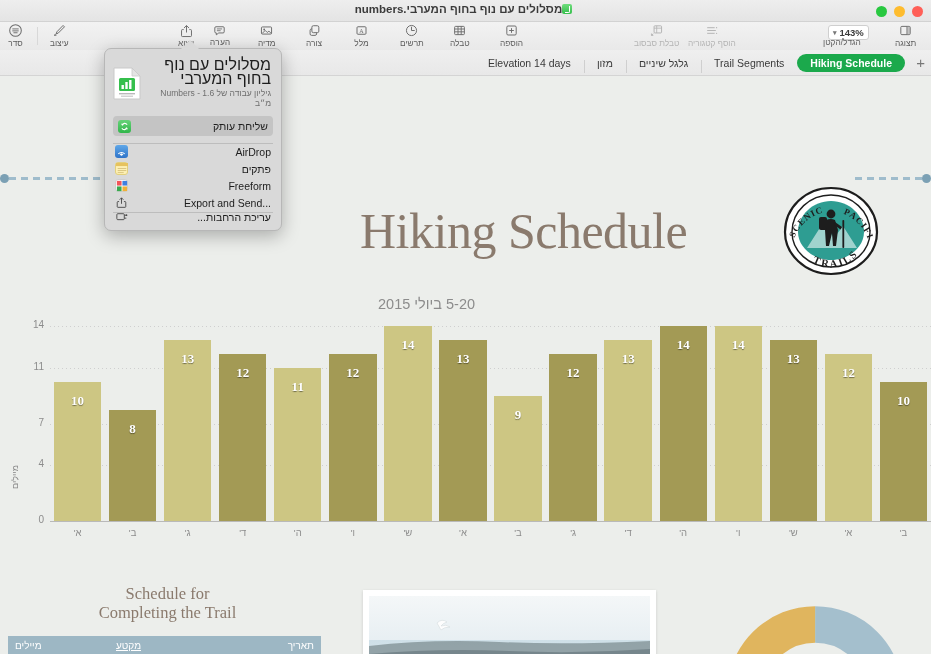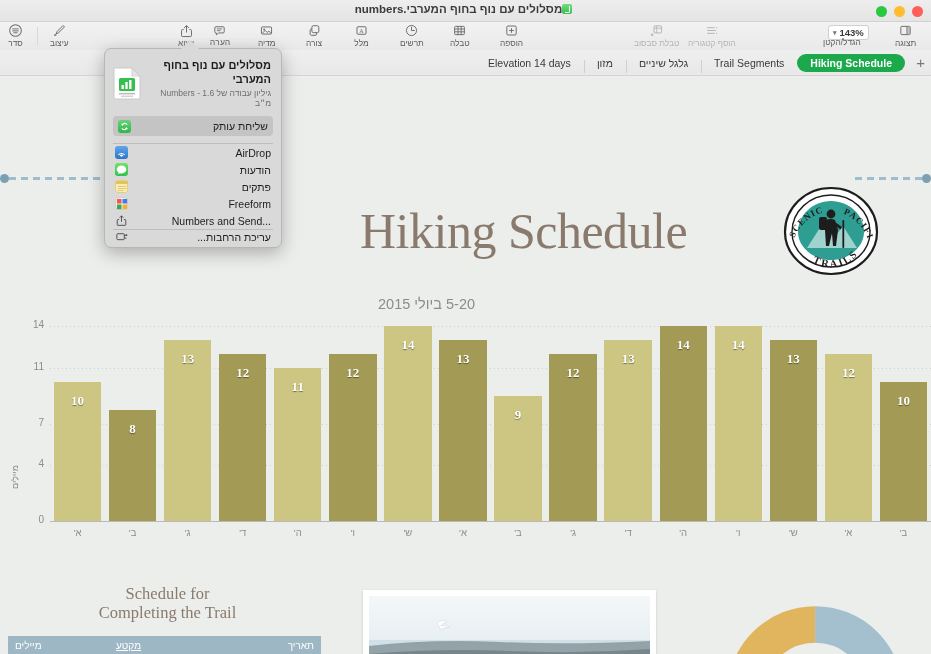--- a/index.html
+++ b/index.html
@@ -139,31 +139,31 @@
     background:#d9d9d9; border:1px solid #b7b7b7; border-radius:7px;
     box-shadow:0 5px 18px rgba(0,0,0,.28); direction:rtl; overflow:hidden;
   }
   .pop-arrow {
     position:absolute; left:181px; top:40px; width:0; height:0; z-index:51;
     border-left:9px solid transparent; border-right:9px solid transparent;
     border-bottom:9px solid #d9d9d9;
   }
   .pop-head { display:flex; align-items:center; padding:9px 10px 7px 8px; gap:8px; }
   .pop-head .meta { flex:1; text-align:right; }
-  .pop-title { font-size:11px; font-weight:700; color:#1d1d1d; line-height:14px; }
+  .pop-title { font-size:16px; font-weight:400; color:#1d1d1d; line-height:14px; }
   .pop-sub { font-size:8.5px; color:#6f6f6f; margin-top:2px; }
   .doc-icon { width:28px; height:33px; flex:0 0 auto; }
   .pop-primary {
     margin:1px 8px 7px 8px; height:20px; background:#c4c4c4; border-radius:4px;
     display:flex; align-items:center; justify-content:space-between; padding:0 5px;
   }
   .pop-primary .t { font-size:10.5px; color:#1d1d1d; }
   .pop-div { height:1px; background:#bdbdbd; margin:0 8px; }
   .pop-item {
-    display:flex; align-items:center; justify-content:space-between;
+    display:flex; align-items:flex-end; justify-content:space-between;
     padding:3px 10px; height:17px;
   }
   .pop-item .t { font-size:10.5px; color:#1d1d1d; }
   .pop-item .t.ltr { direction:ltr; }
   .ico { width:13px; height:13px; border-radius:3px; flex:0 0 auto; }
 
   .nodrag{ user-select:none; }
 </style>
 </head>
 <body>
@@ -565,28 +565,20 @@
       <span class="ico" style="background:linear-gradient(#5fa7e8,#2f74c9);position:relative;">
         <svg width="13" height="13" viewBox="0 0 14 14" style="position:absolute;left:0;top:0;">
           <path d="M3.6 9.6 A4.6 4.6 0 0 1 10.4 9.6" fill="none" stroke="#fff" stroke-width="1.2"></path>
           <path d="M5.4 10.4 A2.4 2.4 0 0 1 8.6 10.4" fill="none" stroke="#fff" stroke-width="1.2"></path>
           <circle cx="7" cy="10.6" r="1.1" fill="#fff"></circle>
         </svg>
       </span>
     </div>
 
 
-    <div class="pop-item">
-      <span class="t">הודעות</span>
-      <span class="ico" style="background:linear-gradient(#74e06a,#2ec24a);position:relative;">
-        <svg width="13" height="13" viewBox="0 0 14 14" style="position:absolute;left:0;top:0;">
-          <path d="M7 2.8 c2.9 0 5.2 1.9 5.2 4.2 c0 2.3 -2.3 4.2 -5.2 4.2 a7 7 0 0 1 -1.7 -.2 L3.2 12 l.7 -1.8 C2.6 9.4 1.8 8.4 1.8 7 c0 -2.3 2.3 -4.2 5.2 -4.2 z" fill="#fff"></path>
-        </svg>
-      </span>
-    </div>
 
     <div class="pop-item">
       <span class="t">פתקים</span>
       <span class="ico" style="background:#fdf0b5;position:relative;border:.5px solid #e2cf7c;">
         <svg width="12" height="12" viewBox="0 0 14 14" style="position:absolute;left:0;top:0;">
           <rect x="0" y="0" width="14" height="3.6" fill="#e6c25e"></rect>
           <line x1="2" y1="6.4" x2="12" y2="6.4" stroke="#c9b269" stroke-width=".8"></line>
           <line x1="2" y1="8.8" x2="12" y2="8.8" stroke="#c9b269" stroke-width=".8"></line>
           <line x1="2" y1="11.2" x2="9" y2="11.2" stroke="#c9b269" stroke-width=".8"></line>
         </svg>
@@ -599,21 +591,21 @@
         <svg width="12" height="12" viewBox="0 0 14 14" style="position:absolute;left:0;top:0;">
           <rect x="1" y="1" width="5.5" height="5.5" fill="#f2555a"></rect>
           <rect x="7.5" y="1" width="5.5" height="5.5" fill="#3f7fe0"></rect>
           <rect x="1" y="7.5" width="5.5" height="5.5" fill="#3aa94f"></rect>
           <rect x="7.5" y="7.5" width="5.5" height="5.5" fill="#f0b03a"></rect>
         </svg>
       </span>
     </div>
 
     <div class="pop-item">
-      <span class="t ltr">Numbers and Send...</span>
+      <span class="t ltr">Export and Send...</span>
       <span class="ico" style="background:transparent;position:relative;">
         <svg width="13" height="13" viewBox="0 0 14 14" style="position:absolute;left:0;top:0;">
           <path d="M4.4 6 H3.2 a.8.8 0 0 0 -.8.8 V11.4 a.8.8 0 0 0 .8.8 h7.6 a.8.8 0 0 0 .8-.8 V6.8 A.8.8 0 0 0 10.8 6 H9.6" fill="none" stroke="#4a4a4a" stroke-width="1"></path>
           <line x1="7" y1="2" x2="7" y2="8.4" stroke="#4a4a4a" stroke-width="1"></line>
           <path d="M5 4 L7 2 L9 4" fill="none" stroke="#4a4a4a" stroke-width="1" stroke-linejoin="round"></path>
         </svg>
       </span>
     </div>
 
     <div class="pop-div"></div>

